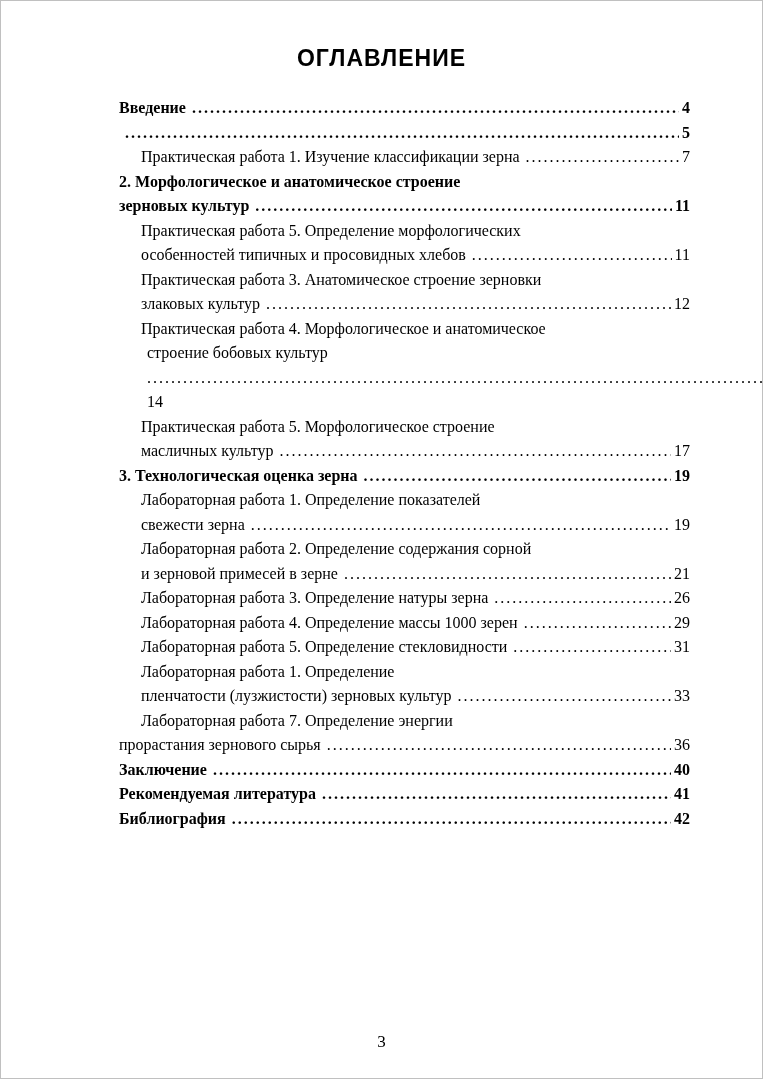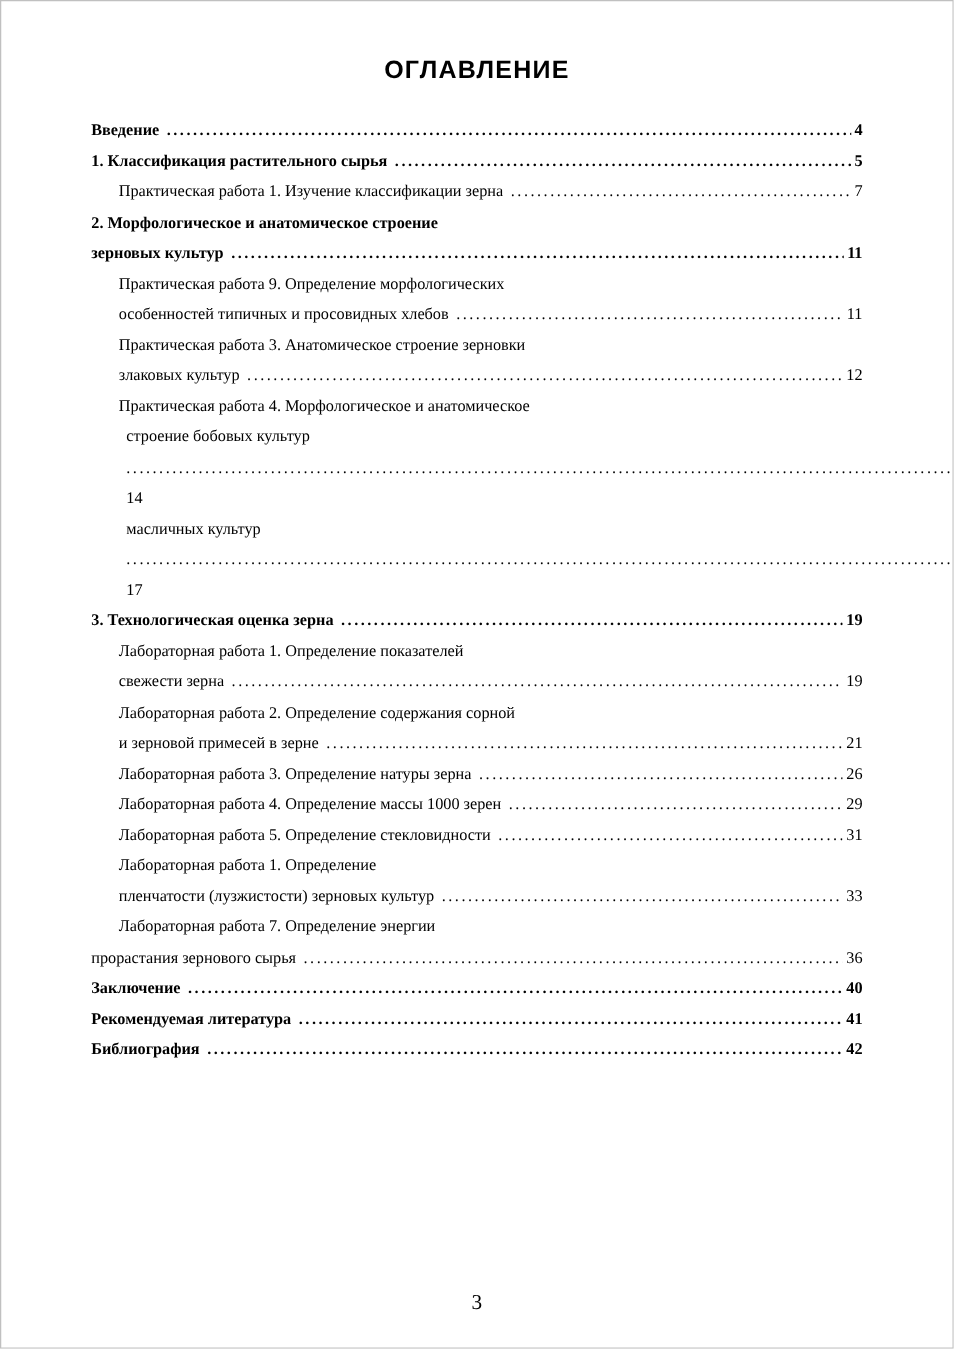--- a/index.html
+++ b/index.html
@@ -16,34 +16,35 @@
     position: relative;
     font-family: "Liberation Serif", serif;
     color: #000000;
     overflow: hidden;
   }
   .content {
     padding: 44px 72px 0 72px;
   }
   .doc-title {
     text-align: center;
-    font-size: 20px;
+    font-size: 23px;
     font-weight: bold;
     letter-spacing: 1px;
     margin: 0 0 24px 0;
     font-family: "Liberation Sans", sans-serif;
   }
   .toc-list {
     width: 100%;
   }
   .toc-line {
     display: flex;
     align-items: baseline;
-    font-size: 13px;
+    font-size: 16px;
     line-height: 24.5px;
+    margin-left: 46px;
   }
   .toc-line.bold {
     font-weight: bold;
   }
   .toc-text {
     white-space: nowrap;
     flex: 0 0 auto;
   }
   .leader {
     flex: 1 1 auto;
@@ -75,39 +76,38 @@
 <div class="page">
   <div class="content">
     <h1 class="doc-title">ОГЛАВЛЕНИЕ</h1>
     <div class="toc-list">
         <div class="toc-line bold" style="padding-left: 0px;">
           <span class="toc-text">Введение</span>
           <span class="leader"></span>
           <span class="pagenum">4</span>
         </div>
         <div class="toc-line bold" style="padding-left: 0px;">
-          <span class="toc-text">1. Классификация растительного сырья</span>
           <span class="leader"></span>
           <span class="pagenum">5</span>
         </div>
         <div class="toc-line" style="padding-left: 22px;">
           <span class="toc-text">Практическая работа 1. Изучение классификации зерна</span>
           <span class="leader"></span>
           <span class="pagenum">7</span>
         </div>
         <div class="toc-line bold" style="padding-left: 0px;">
           <span class="toc-text">2. Морфологическое и анатомическое строение</span>
         </div>
         <div class="toc-line bold" style="padding-left: 0px;">
           <span class="toc-text">зерновых культур</span>
           <span class="leader"></span>
           <span class="pagenum">11</span>
         </div>
         <div class="toc-line" style="padding-left: 22px;">
-          <span class="toc-text">Практическая работа 9. Определение морфологических</span>
+          <span class="toc-text">Практическая работа 5. Определение морфологических</span>
         </div>
         <div class="toc-line" style="padding-left: 22px;">
           <span class="toc-text">особенностей типичных и просовидных хлебов</span>
           <span class="leader"></span>
           <span class="pagenum">11</span>
         </div>
         <div class="toc-line" style="padding-left: 22px;">
           <span class="toc-text">Практическая работа 3. Анатомическое строение зерновки</span>
         </div>
         <div class="toc-line" style="padding-left: 22px;">
@@ -116,21 +116,24 @@
           <span class="pagenum">12</span>
         </div>
         <div class="toc-line" style="padding-left: 22px;">
           <span class="toc-text">Практическая работа 4. Морфологическое и анатомическое</span>
         </div>
         <div class="toc-line" style="padding-left: 22px; flex-direction: column;">
           <span class="toc-text">строение бобовых культур</span>
           <span class="leader"></span>
           <span class="pagenum">14</span>
         </div>
-        <div class="toc-line" style="padding-left: 22px; flex-direction: column;">
+        <div class="toc-line" style="padding-left: 22px;">
+          <span class="toc-text">Практическая работа 5. Морфологическое строение</span>
+        </div>
+        <div class="toc-line" style="padding-left: 22px;">
           <span class="toc-text">масличных культур</span>
           <span class="leader"></span>
           <span class="pagenum">17</span>
         </div>
         <div class="toc-line bold" style="padding-left: 0px;">
           <span class="toc-text">3. Технологическая оценка зерна</span>
           <span class="leader"></span>
           <span class="pagenum">19</span>
         </div>
         <div class="toc-line" style="padding-left: 22px;">

